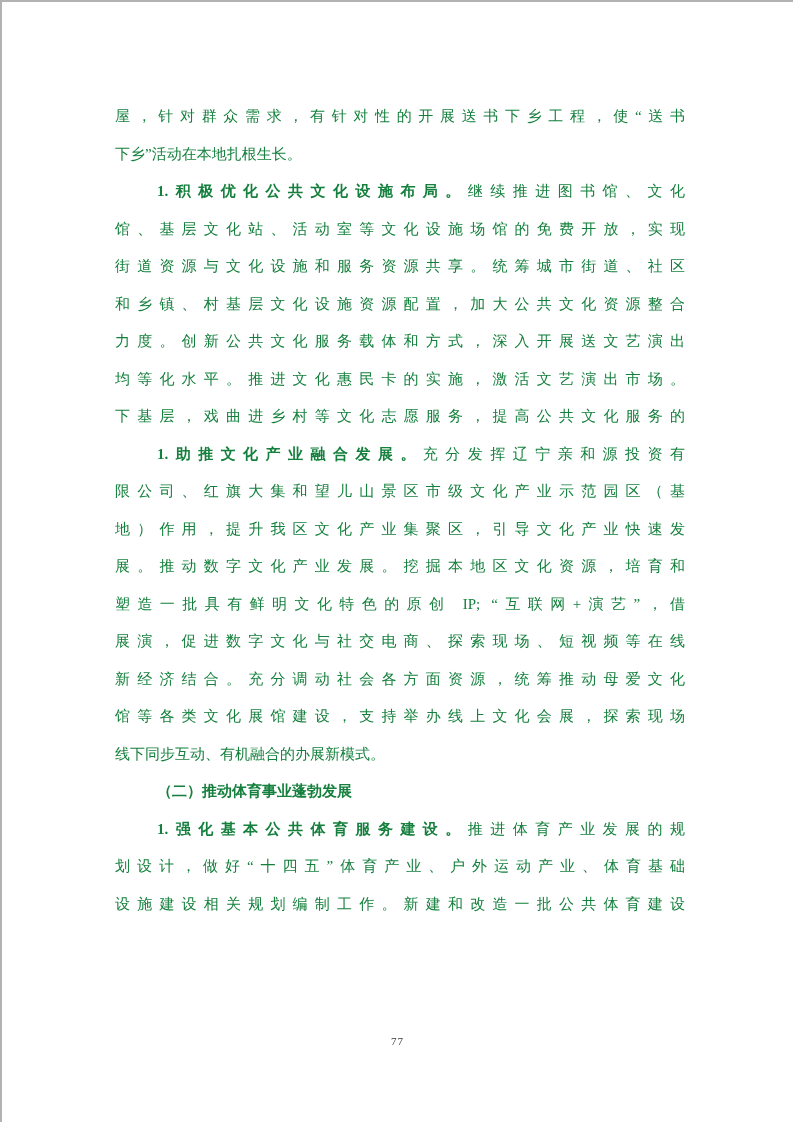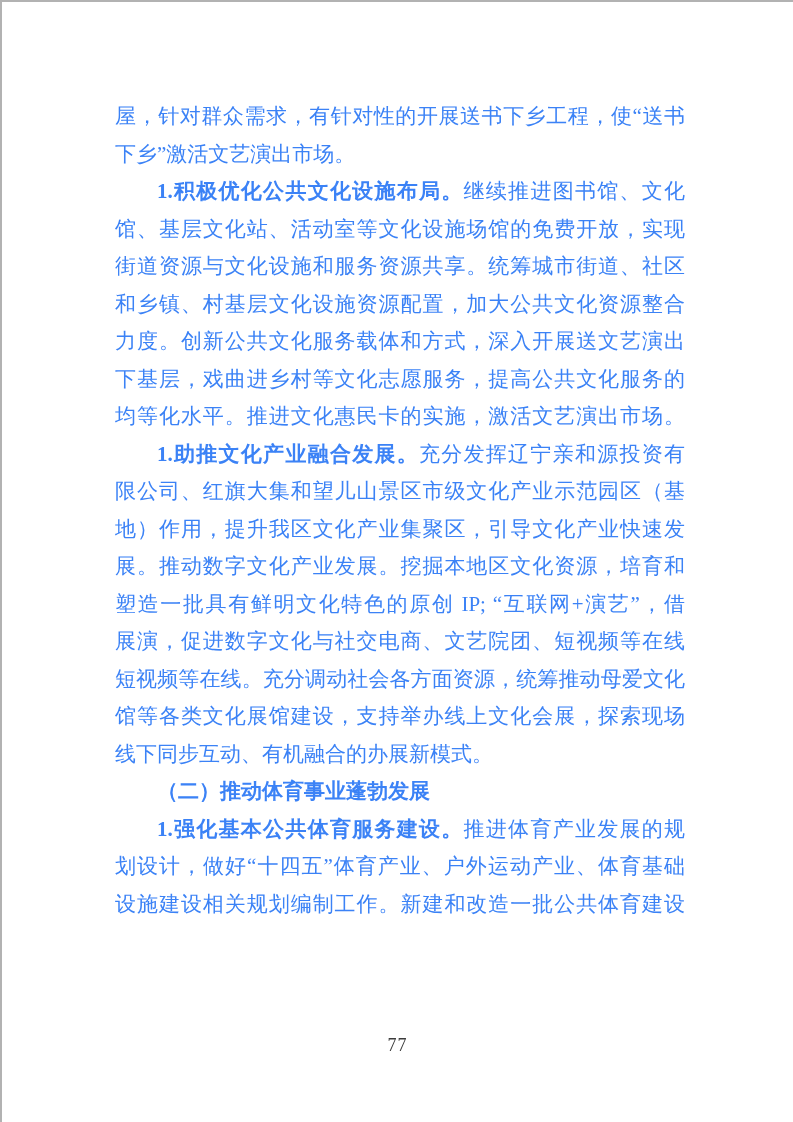--- a/index.html
+++ b/index.html
@@ -20,67 +20,67 @@
   }
   .text-body {
     position: absolute;
     left: 113px;
     top: 96px;
     width: 570px;
   }
   .line {
     height: 37.5px;
     line-height: 37.5px;
-    font-size: 21px;
-    color: #3b82f6;
+    font-size: 15px;
+    color: #15803d;
     overflow: hidden;
     text-align: left;
   }
   .line.stretch {
     text-align: justify;
     text-align-last: justify;
   }
   .line.indent {
     padding-left: 42px;
   }
   .bold {
     font-weight: 700;
   }
   .page-footer {
     position: absolute;
     left: 0;
     top: 1033px;
     width: 100%;
     text-align: center;
-    font-size: 18px;
+    font-size: 11px;
     color: #3c3c3c;
     letter-spacing: 1px;
   }
 </style>
 </head>
 <body>
 
 <div class="page">
   <div class="text-body">
       <div class="line stretch"><span>屋，针对群众需求，有针对性的开展送书下乡工程，使“送书</span></div>
-      <div class="line"><span>下乡”激活文艺演出市场。</span></div>
+      <div class="line"><span>下乡”活动在本地扎根生长。</span></div>
       <div class="line stretch indent"><span class="bold">1.积极优化公共文化设施布局。</span><span>继续推进图书馆、文化</span></div>
       <div class="line stretch"><span>馆、基层文化站、活动室等文化设施场馆的免费开放，实现</span></div>
       <div class="line stretch"><span>街道资源与文化设施和服务资源共享。统筹城市街道、社区</span></div>
       <div class="line stretch"><span>和乡镇、村基层文化设施资源配置，加大公共文化资源整合</span></div>
       <div class="line stretch"><span>力度。创新公共文化服务载体和方式，深入开展送文艺演出</span></div>
+      <div class="line stretch"><span>均等化水平。推进文化惠民卡的实施，激活文艺演出市场。</span></div>
       <div class="line stretch"><span>下基层，戏曲进乡村等文化志愿服务，提高公共文化服务的</span></div>
-      <div class="line stretch"><span>均等化水平。推进文化惠民卡的实施，激活文艺演出市场。</span></div>
       <div class="line stretch indent"><span class="bold">1.助推文化产业融合发展。</span><span>充分发挥辽宁亲和源投资有</span></div>
       <div class="line stretch"><span>限公司、红旗大集和望儿山景区市级文化产业示范园区（基</span></div>
       <div class="line stretch"><span>地）作用，提升我区文化产业集聚区，引导文化产业快速发</span></div>
       <div class="line stretch"><span>展。推动数字文化产业发展。挖掘本地区文化资源，培育和</span></div>
       <div class="line stretch"><span>塑造一批具有鲜明文化特色的原创 IP; “互联网+演艺”，借</span></div>
-      <div class="line stretch"><span>展演，促进数字文化与社交电商、文艺院团、短视频等在线</span></div>
-      <div class="line stretch"><span>短视频等在线。充分调动社会各方面资源，统筹推动母爱文化</span></div>
+      <div class="line stretch"><span>展演，促进数字文化与社交电商、探索现场、短视频等在线</span></div>
+      <div class="line stretch"><span>新经济结合。充分调动社会各方面资源，统筹推动母爱文化</span></div>
       <div class="line stretch"><span>馆等各类文化展馆建设，支持举办线上文化会展，探索现场</span></div>
       <div class="line"><span>线下同步互动、有机融合的办展新模式。</span></div>
       <div class="line indent"><span class="bold">（二）推动体育事业蓬勃发展</span></div>
       <div class="line stretch indent"><span class="bold">1.强化基本公共体育服务建设。</span><span>推进体育产业发展的规</span></div>
       <div class="line stretch"><span>划设计，做好“十四五”体育产业、户外运动产业、体育基础</span></div>
       <div class="line stretch"><span>设施建设相关规划编制工作。新建和改造一批公共体育建设</span></div>
     </div>
   <div class="page-footer">77</div>
 </div>
 

